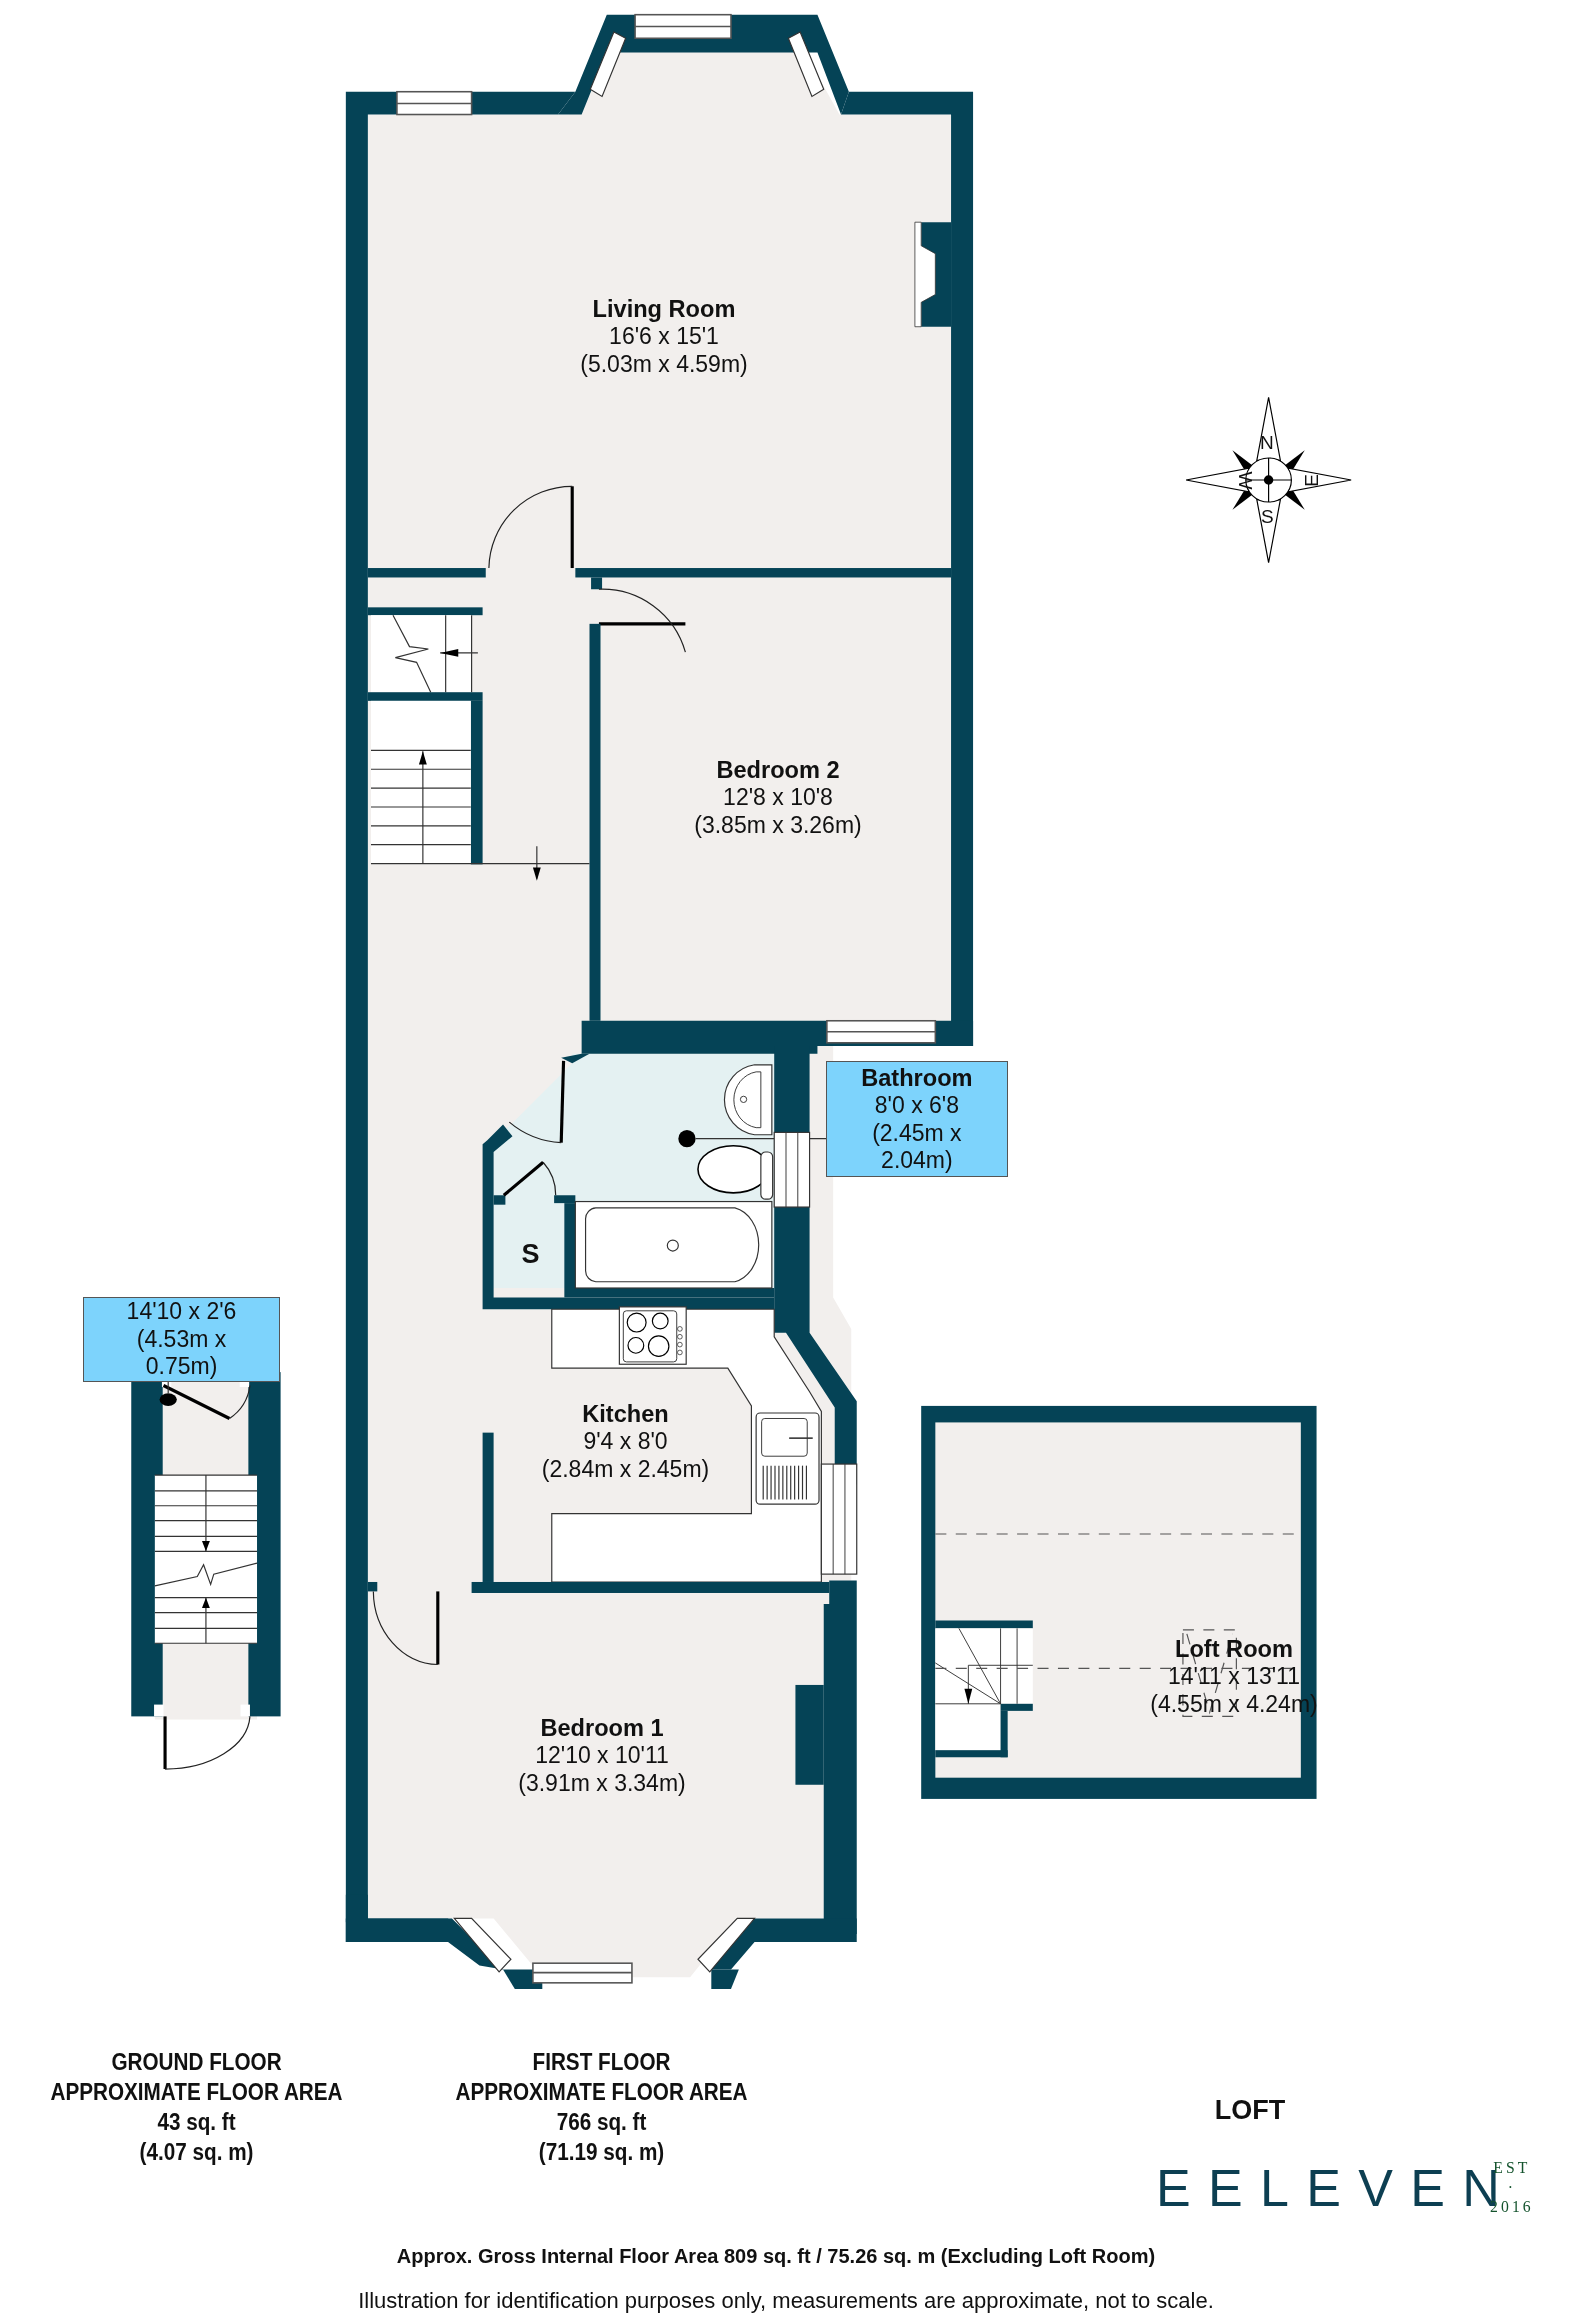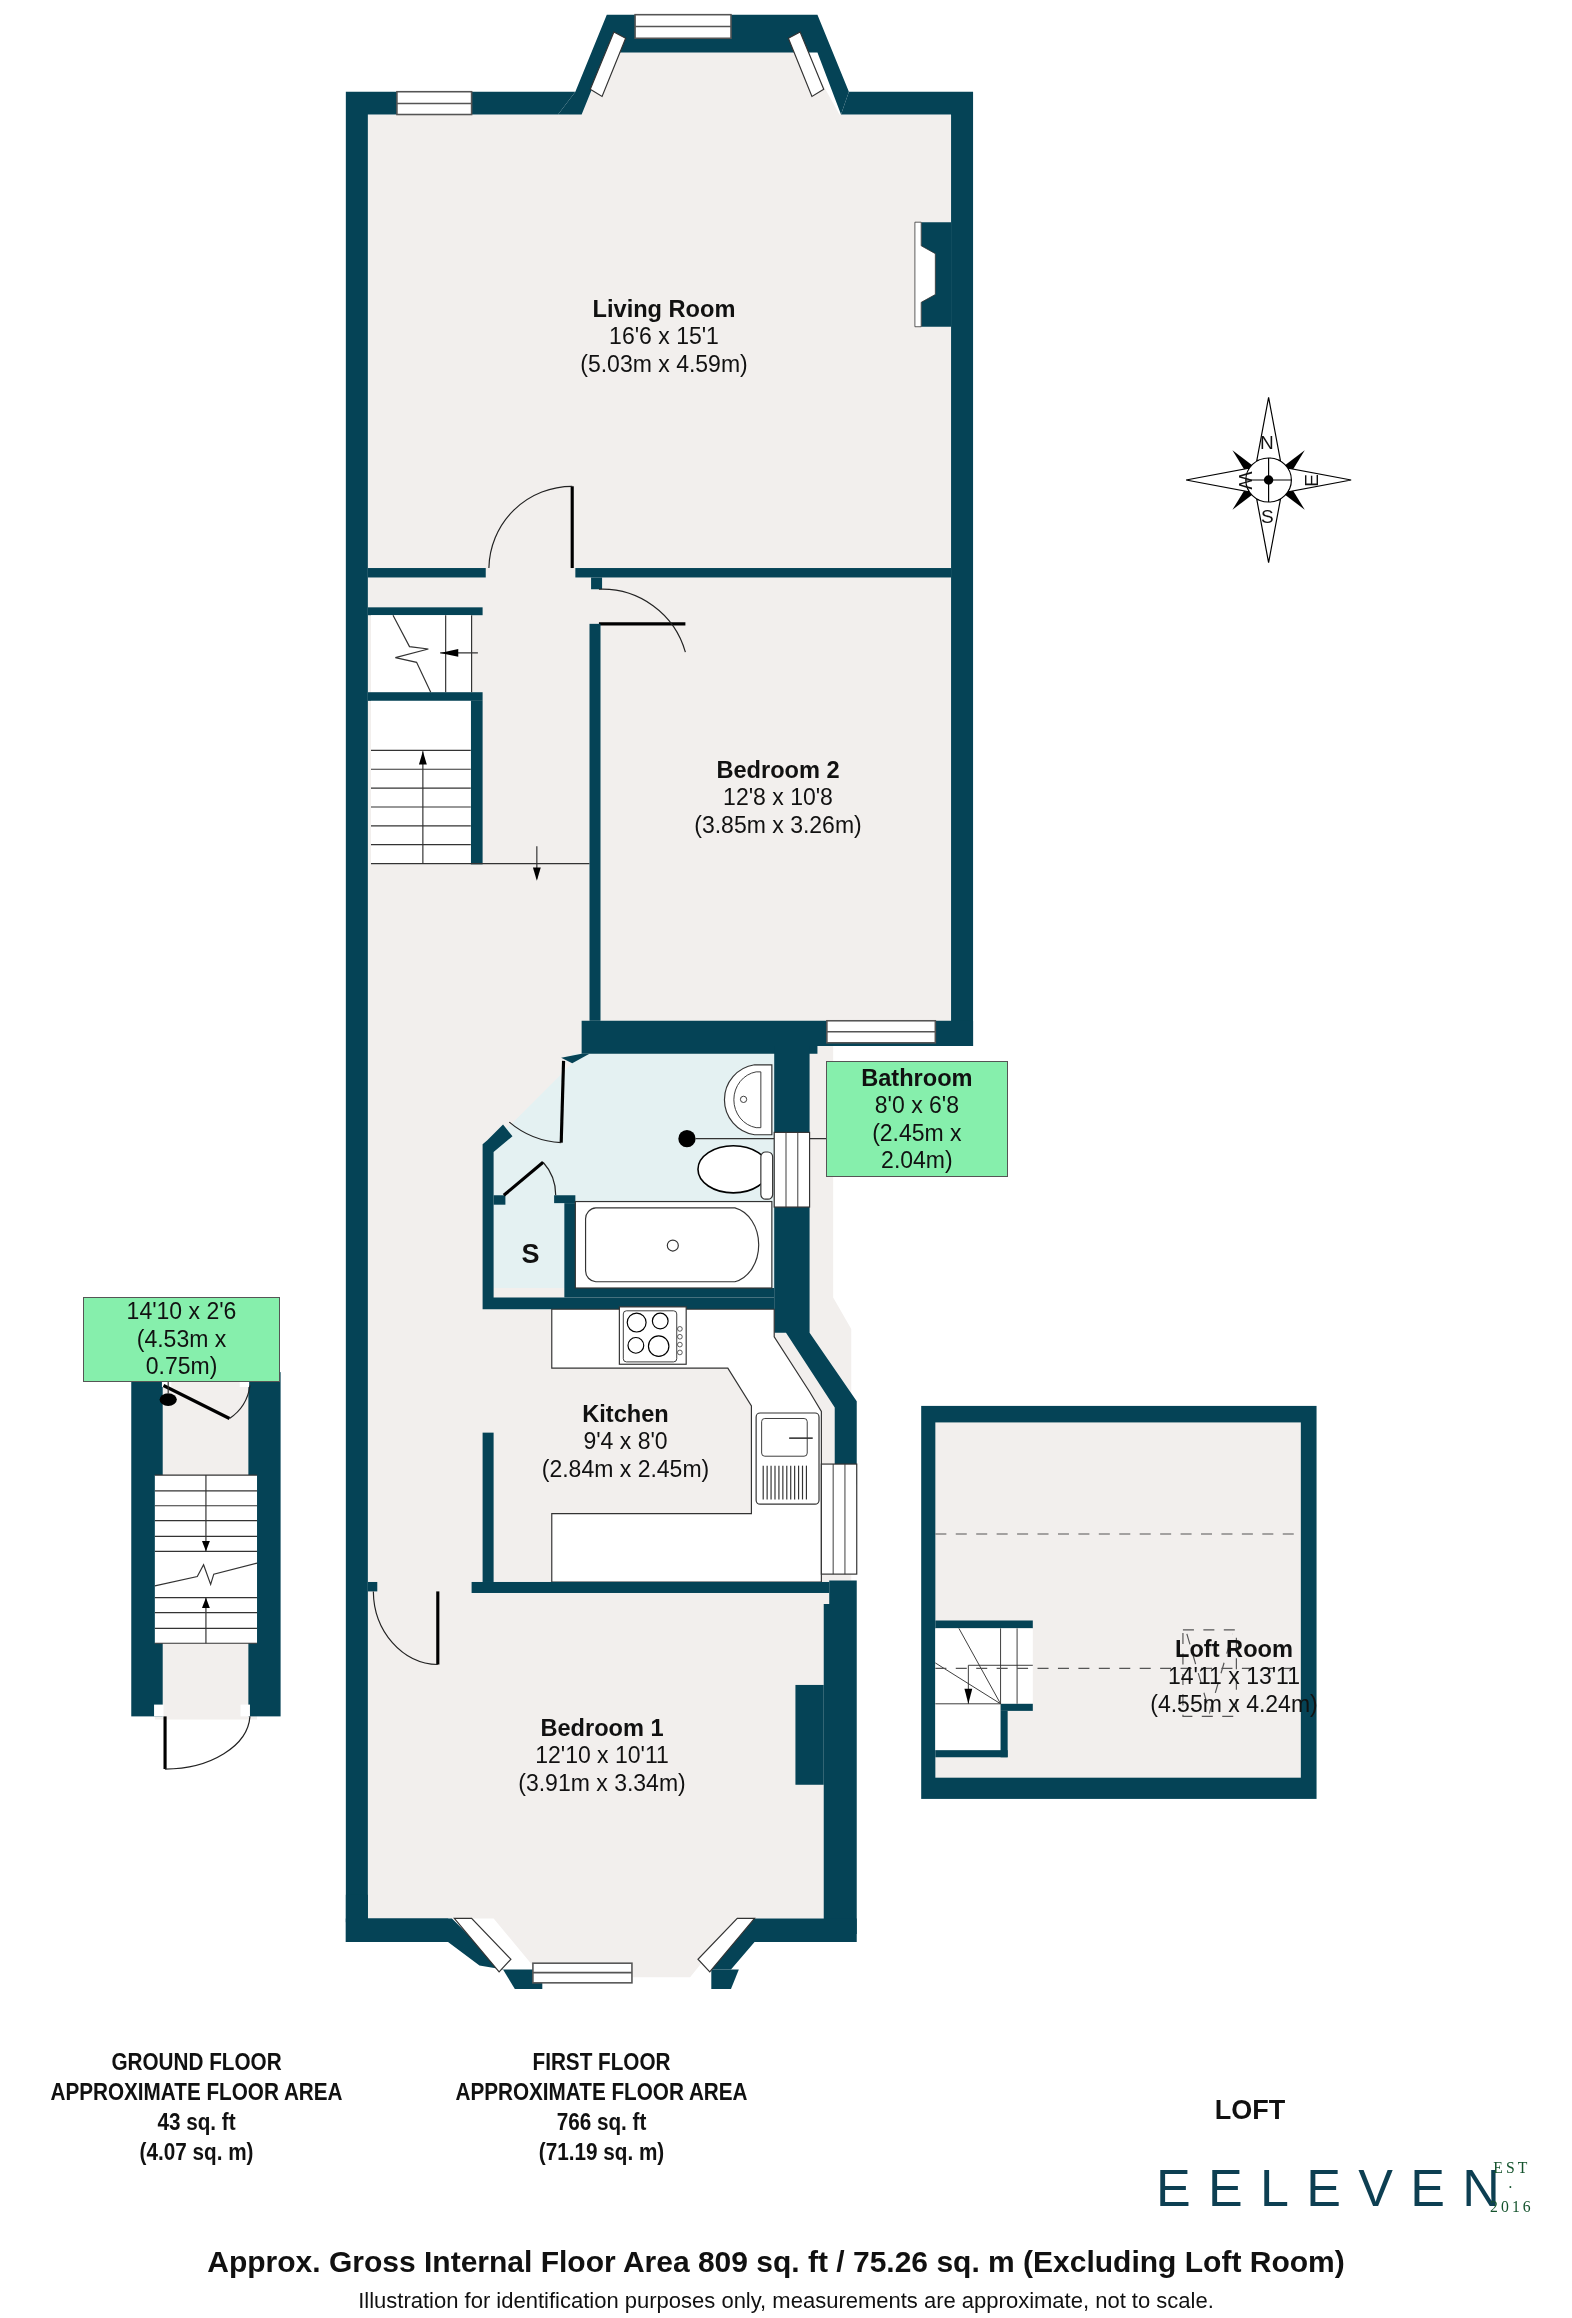--- a/index.html
+++ b/index.html
@@ -1,24 +1,24 @@
 <!DOCTYPE html>
 <html style="font-size:12.6px"><head>
 <meta charset="utf-8">
 <style>
   html, body { margin: 0; padding: 0; background: #ffffff; }
   body { width: 1572px; height: 2319px; position: relative; overflow: hidden; font-family: "Liberation Sans", sans-serif; color: #111; }
   svg.plan { position: absolute; left: 0; top: 0; }
   .label { position: absolute; text-align: center; line-height: 1.2; }
   .room-name { font-weight: bold; font-size: 23.6px; display: block; }
   .room-dim { font-size: 23px; display: block; text-align: center; }
-  .boxed { border: 1.6px solid #555; background: #86efac; padding: 1.6px 7.9px; }
+  .boxed { border: 1.6px solid #555; background: #7dd3fc; padding: 1.6px 7.9px; }
   .floor-caption { position: absolute; text-align: center; font-weight: bold; font-size: 23px; line-height: 1.3; transform: scaleX(0.9); }
   .floor-caption span { display: block; }
-  .footer-main { position: absolute; left: 0; width: 1552px; top: 2245px; text-align: center; font-weight: bold; font-size: 30px; }
+  .footer-main { position: absolute; left: 0; width: 1552px; top: 2245px; text-align: center; font-weight: bold; font-size: 20px; }
   .footer-sub { position: absolute; left: 0; width: 1572px; top: 2288px; text-align: center; font-size: 22px; }
   .brand { position: absolute; left: 1156px; top: 2158px; font-family: "Liberation Sans", sans-serif; font-size: 52px; letter-spacing: 17.3px; color: #0d3f52; font-weight: normal; }
   .brand-est { position: absolute; left: 1490px; top: 2158px; font-family: "Liberation Serif", serif; font-size: 15.7px; color: #14532d; text-align: center; line-height: 1.25; letter-spacing: 3.1px; }
   .brand-est span { display: block; }
   .loft-caption { position: absolute; left: 1179px; top: 2095px; width: 142px; text-align: center; font-weight: bold; font-size: 27px; }
 </style>
 </head>
 <body>
 
 <svg class="plan" width="1572" height="2319" viewBox="0 0 2000 2949">

